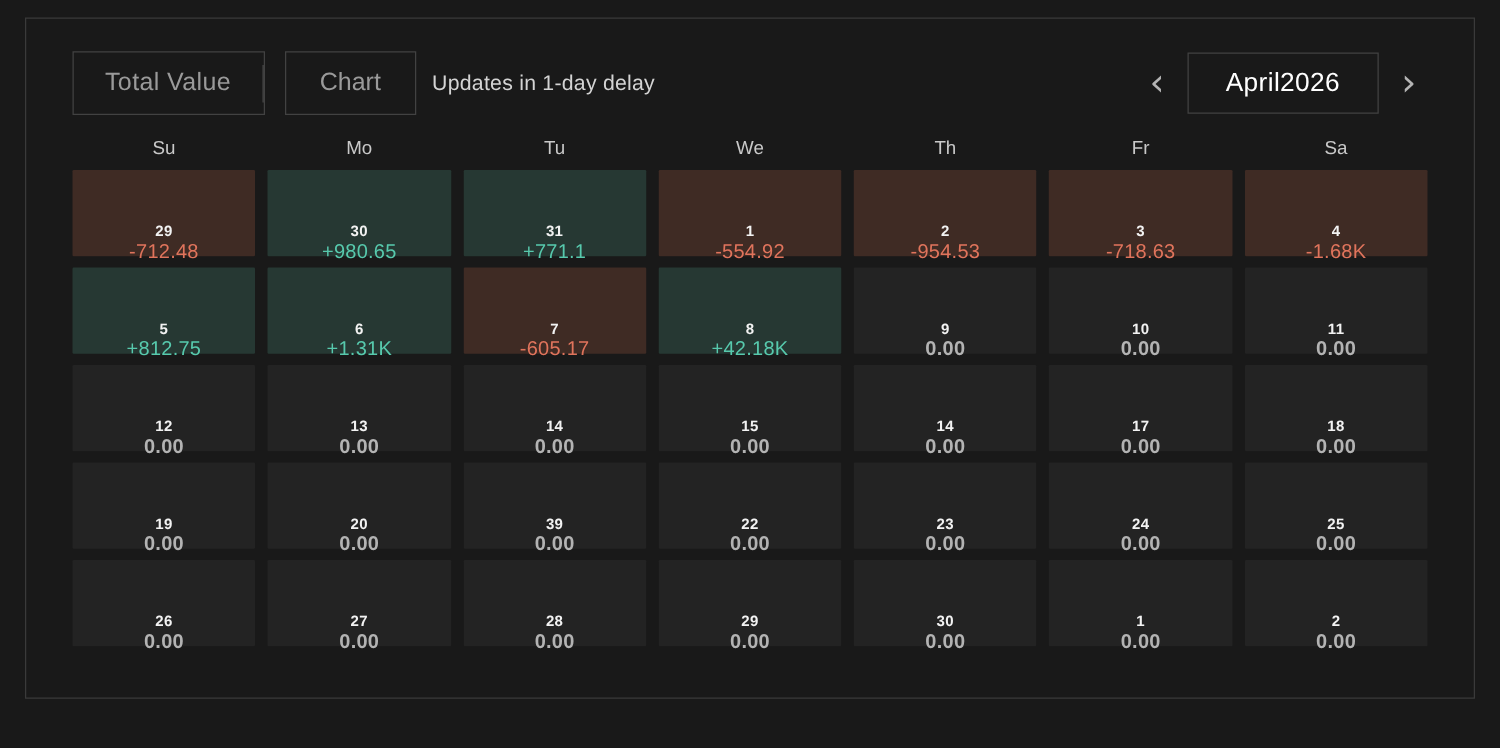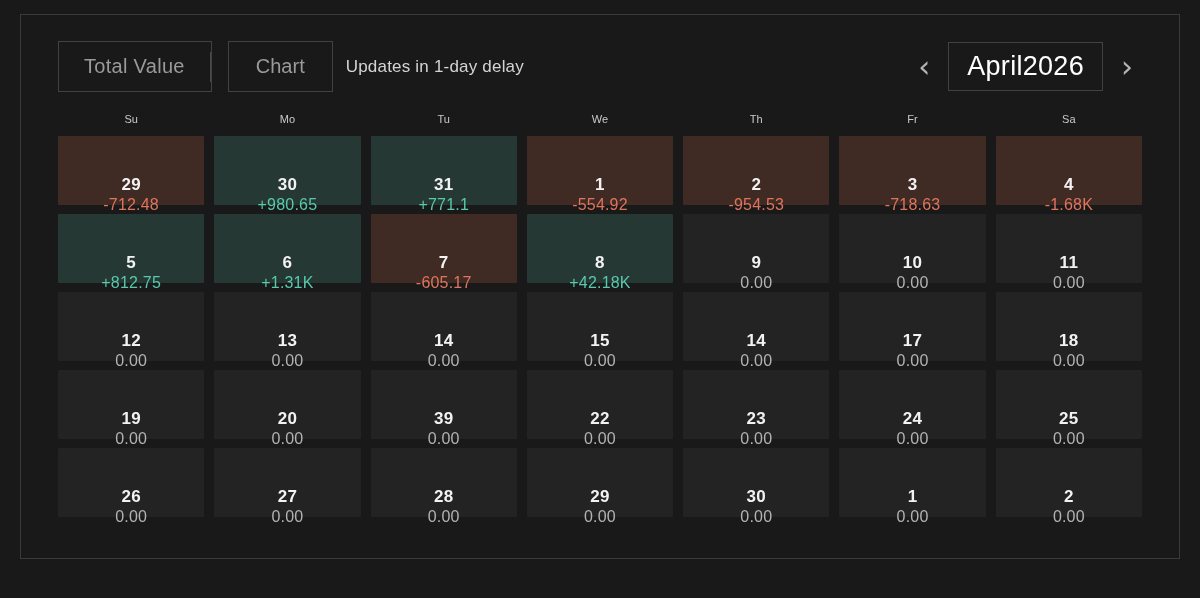--- a/index.html
+++ b/index.html
@@ -75,38 +75,38 @@
     font-family: "DejaVu Sans", sans-serif;
   }
   .month-box {
     height: 49px;
     min-width: 151px;
     border: 1px solid var(--box-border, #424242);
     margin: 0 8px;
     display: flex;
     align-items: center;
     justify-content: center;
-    font-size: 27px;
+    font-size: 21px;
     letter-spacing: 0.3px;
     color: var(--active-text, #ffffff);
     cursor: pointer;
-    padding: 0 18px;
+    padding: 0 30px;
   }
   
   .calendar { padding: 0 37px; }
   .weekdays {
     display: grid;
     grid-template-columns: repeat(7, 1fr);
     column-gap: 10px;
     margin-top: 15px;
     height: 24px;
   }
   .weekday {
     text-align: center;
-    font-size: 11px;
+    font-size: 15px;
     color: var(--weekday-text, #c9c9c9);
     line-height: 24px;
   }
   .grid {
     display: grid;
     grid-template-columns: repeat(7, 1fr);
     column-gap: 10px;
     row-gap: 9px;
     margin-top: 5px;
   }
@@ -117,28 +117,28 @@
     align-items: center;
     justify-content: center;
     gap: 1px;
     cursor: pointer;
     border-radius: 1px;
   }
   .cell.zero     { background: var(--zero-bg, #232323); }
   .cell.negative { background: var(--neg-bg, #3f2b24); }
   .cell.positive { background: var(--pos-bg, #263833); }
   .cell .day {
-    font-size: 17px;
+    font-size: 12px;
     font-weight: 600;
     color: var(--day-text, #f2f2f2);
     letter-spacing: 0.3px;
     margin-top: 48px;
   }
   .cell .val { font-size: 16px; letter-spacing: 0.2px; }
-  .cell.zero .val     { color: var(--zero-text, #b3b3b3); }
+  .cell.zero .val     { color: var(--zero-text, #b3b3b3); font-weight: bold; }
   .cell.negative .val { color: var(--neg-text, #e0745c); }
   .cell.positive .val { color: var(--pos-text, #57c9ad); }
 </style>
 </head>
 <body>
 
 <div class="panel">
 
   <div class="topbar">
 

